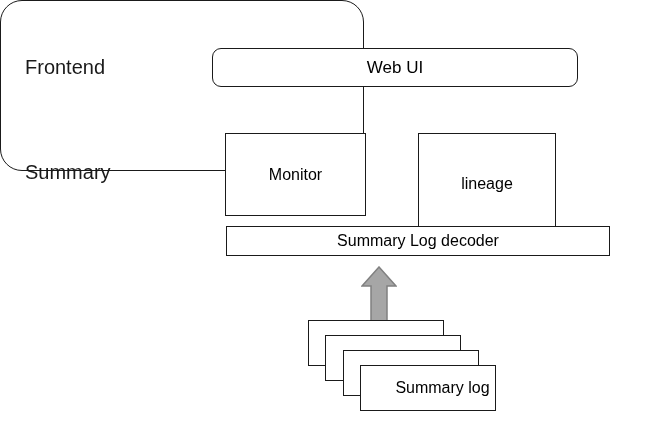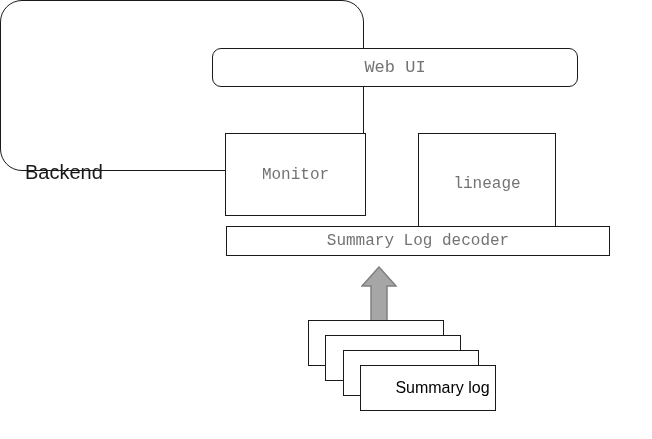--- a/index.html
+++ b/index.html
@@ -37,22 +37,22 @@
   .box {
     position: absolute;
     box-sizing: border-box;
     background: #ffffff;
     border: 1px solid #1a1a1a;
     display: flex;
     align-items: center;
     justify-content: center;
   }
   .box > .box-label {
-    font-family: Liberation Mono, monospace;
-    color: #737373;
+    font-family: Liberation Sans, sans-serif;
+    color: #000000;
     white-space: nowrap;
   }
 
   
   #web-ui {
     left: 212px;
     top: 48px;
     width: 366px;
     height: 39px;
     border-radius: 9px;
@@ -127,22 +127,23 @@
   #log-card-0 { left: 308px; top: 320px; z-index: 1; }
   #log-card-1 { left: 325px; top: 335px; z-index: 2; }
   #log-card-2 { left: 343px; top: 350px; z-index: 3; }
   #log-card-3 { left: 360px; top: 365px; z-index: 4; }
 </style>
 </head>
 <body>
 
 <div id="canvas">
 
+  <div class="tier-label" id="label-frontend">Frontend</div>
 
-  <div class="tier-label" id="label-backend">Backend</div>
+  <div class="tier-label" id="label-backend">Summary</div>
 
   <div class="box" id="web-ui">
     <span class="box-label">Web UI</span>
   </div>
 
   <div id="backend-container"></div>
 
   <div class="box" id="monitor-box">
     <span class="box-label">Monitor</span>
   </div>

